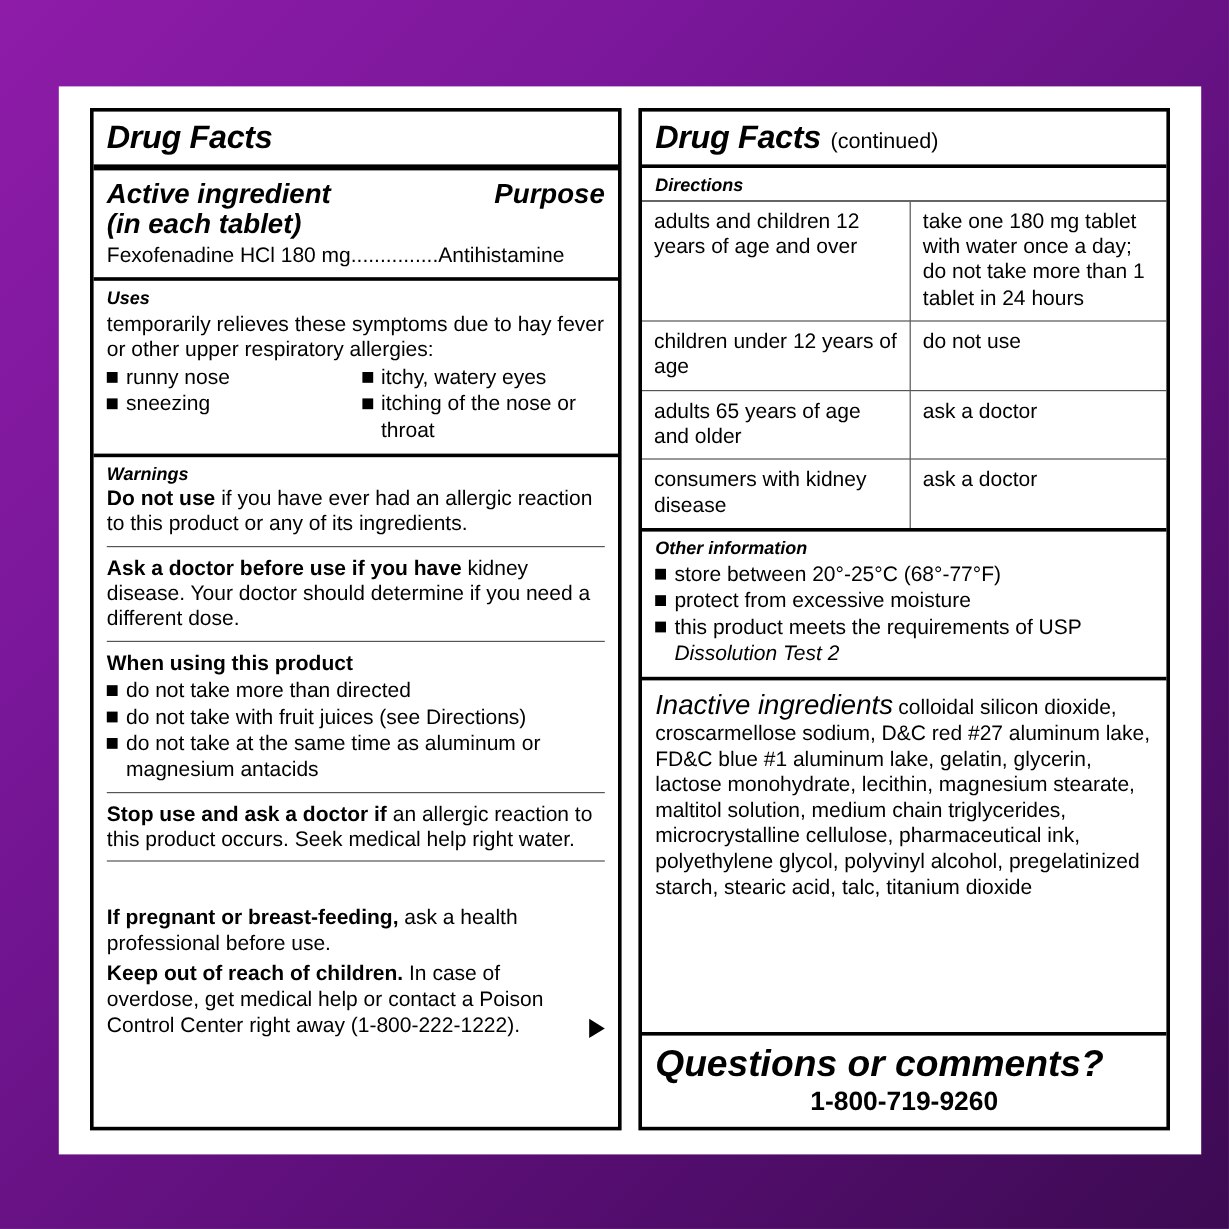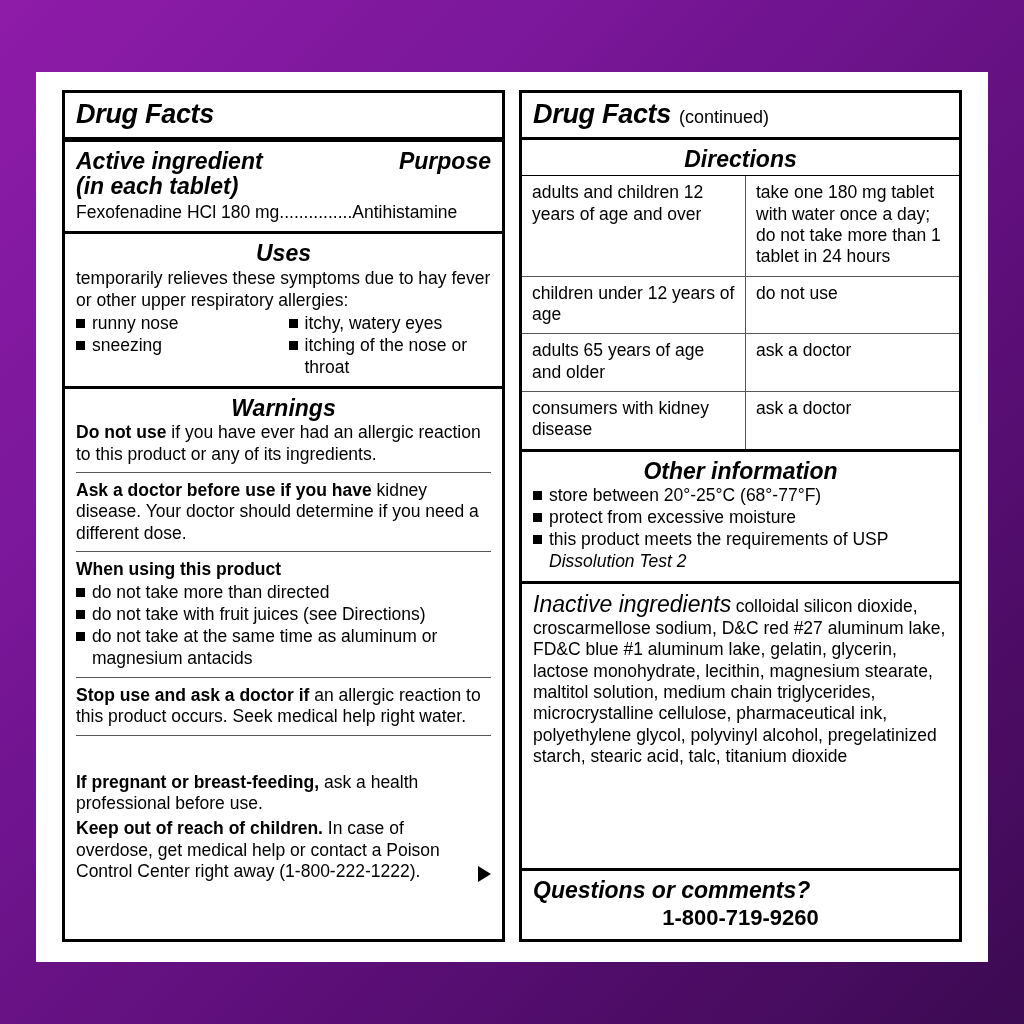--- a/index.html
+++ b/index.html
@@ -15,21 +15,21 @@
   }
   .page {
     position: relative;
     width: 1024px;
     height: 1024px;
     background: linear-gradient(135deg, #8e1ca8 0%, #7a179a 28%, #5e0f7a 62%, #3c0a52 100%);
     box-sizing: border-box;
   }
   .white-card {
     position: absolute;
-    left: 36px;
+    left: 49px;
     top: 72px;
     width: 952px;
     height: 890px;
     background: #ffffff;
   }
   .facts-wrap {
     position: absolute;
     left: 26px;
     top: 18px;
     width: 900px;
@@ -66,23 +66,22 @@
     line-height: 1.05;
   }
   .rule-thick { border-bottom: 5px solid #000; }
   .rule-med { border-bottom: 3px solid #000; }
   .rule-thin { border-bottom: 1px solid #000; }
   .rule-hair { border-bottom: 1px solid #555; }
 
   .sec-head {
     font-weight: bold;
     font-style: italic;
-    font-size: 23px;
+    font-size: 15px;
     line-height: 1.08;
-    text-align: center;
   }
   .body-txt {
     font-size: 17.5px;
     line-height: 1.22;
   }
   .b { font-weight: bold; }
   .ital { font-style: italic; }
 
   .ai-row {
     display: flex;
@@ -146,21 +145,21 @@
     gap: 8px;
   }
   .inact-head {
     font-weight: normal;
     font-style: italic;
     font-size: 23px;
   }
   .q-head {
     font-weight: bold;
     font-style: italic;
-    font-size: 23px;
+    font-size: 31px;
     line-height: 1.1;
   }
   .phone {
     font-weight: bold;
     font-size: 22px;
     line-height: 1.2;
     margin-top: 1px;
     text-align: center;
   }
 </style>

